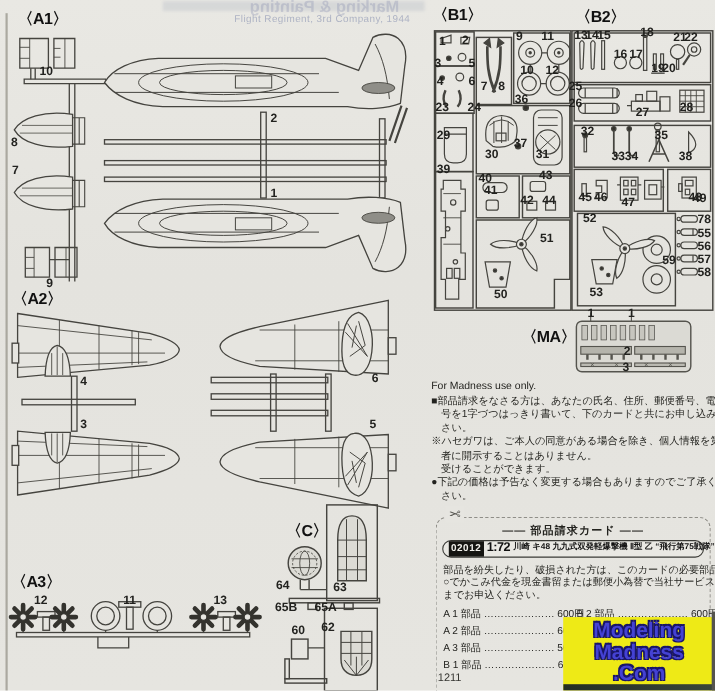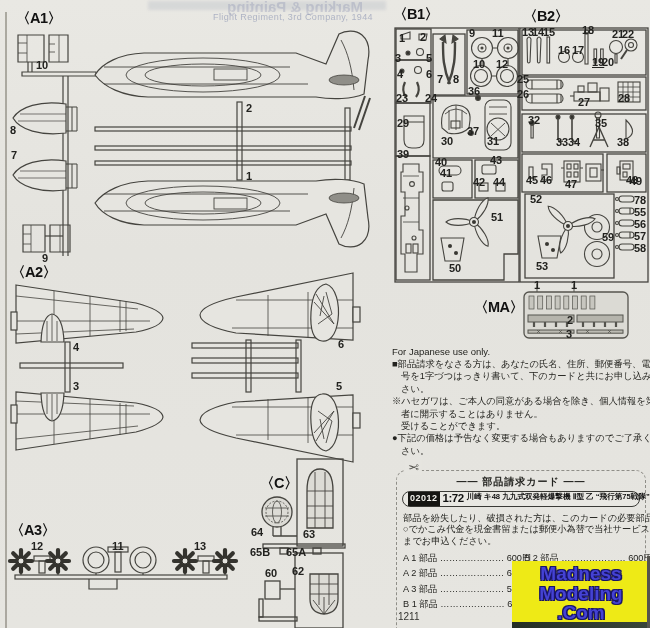--- a/index.html
+++ b/index.html
@@ -455,21 +455,21 @@
       <span class="plbl" style="left: 634px; top: 219px;">56</span>
       <span class="plbl" style="left: 634px; top: 231px;">57</span>
       <span class="plbl" style="left: 634px; top: 243px;">58</span>
       <span class="plbl" style="left: 534px; top: 280px;">1</span>
       <span class="plbl" style="left: 571px; top: 280px;">1</span>
       <span class="plbl" style="left: 567px; top: 315px;">2</span>
       <span class="plbl" style="left: 566px; top: 329px;">3</span>
     </div>
 
   <div class="notes">
-    <div class="notes-head">For Japanese use only.</div>
+    <div class="notes-head">For Madness use only.</div>
     <div id="notes-lines">
         <div class="nline">■部品請求をなさる方は、あなたの氏名、住所、郵便番号、電話番</div>
         <div class="nline ind">号を1字づつはっきり書いて、下のカードと共にお申し込みくだ</div>
         <div class="nline ind">さい。</div>
         <div class="nline">※ハセガワは、ご本人の同意がある場合を除き、個人情報を第3</div>
         <div class="nline ind">者に開示することはありません。</div>
         <div class="nline ind">受けることができます。</div>
         <div class="nline">●下記の価格は予告なく変更する場合もありますのでご了承くだ</div>
         <div class="nline ind">さい。</div>
       </div>
@@ -494,20 +494,20 @@
         <div class="price-row">A 3 部品 ………………… 500円</div>
         <div class="price-row">B 1 部品 ………………… 600円</div>
       </div>
     <div class="price-col right">
       <div class="price-row">B 2 部品 ………………… 600円</div>
     </div>
     <div class="serial">1211</div>
   </div>
 
   <div class="logo">
+    <div class="logo-line">Modeling</div>
     <div class="logo-line">Madness</div>
-    <div class="logo-line">Modeling</div>
     <div class="logo-line">.Com</div>
     <div class="logo-edge"></div>
   </div>
 
   <div class="right-edge"></div>
 </div>
 
 </body></html>

